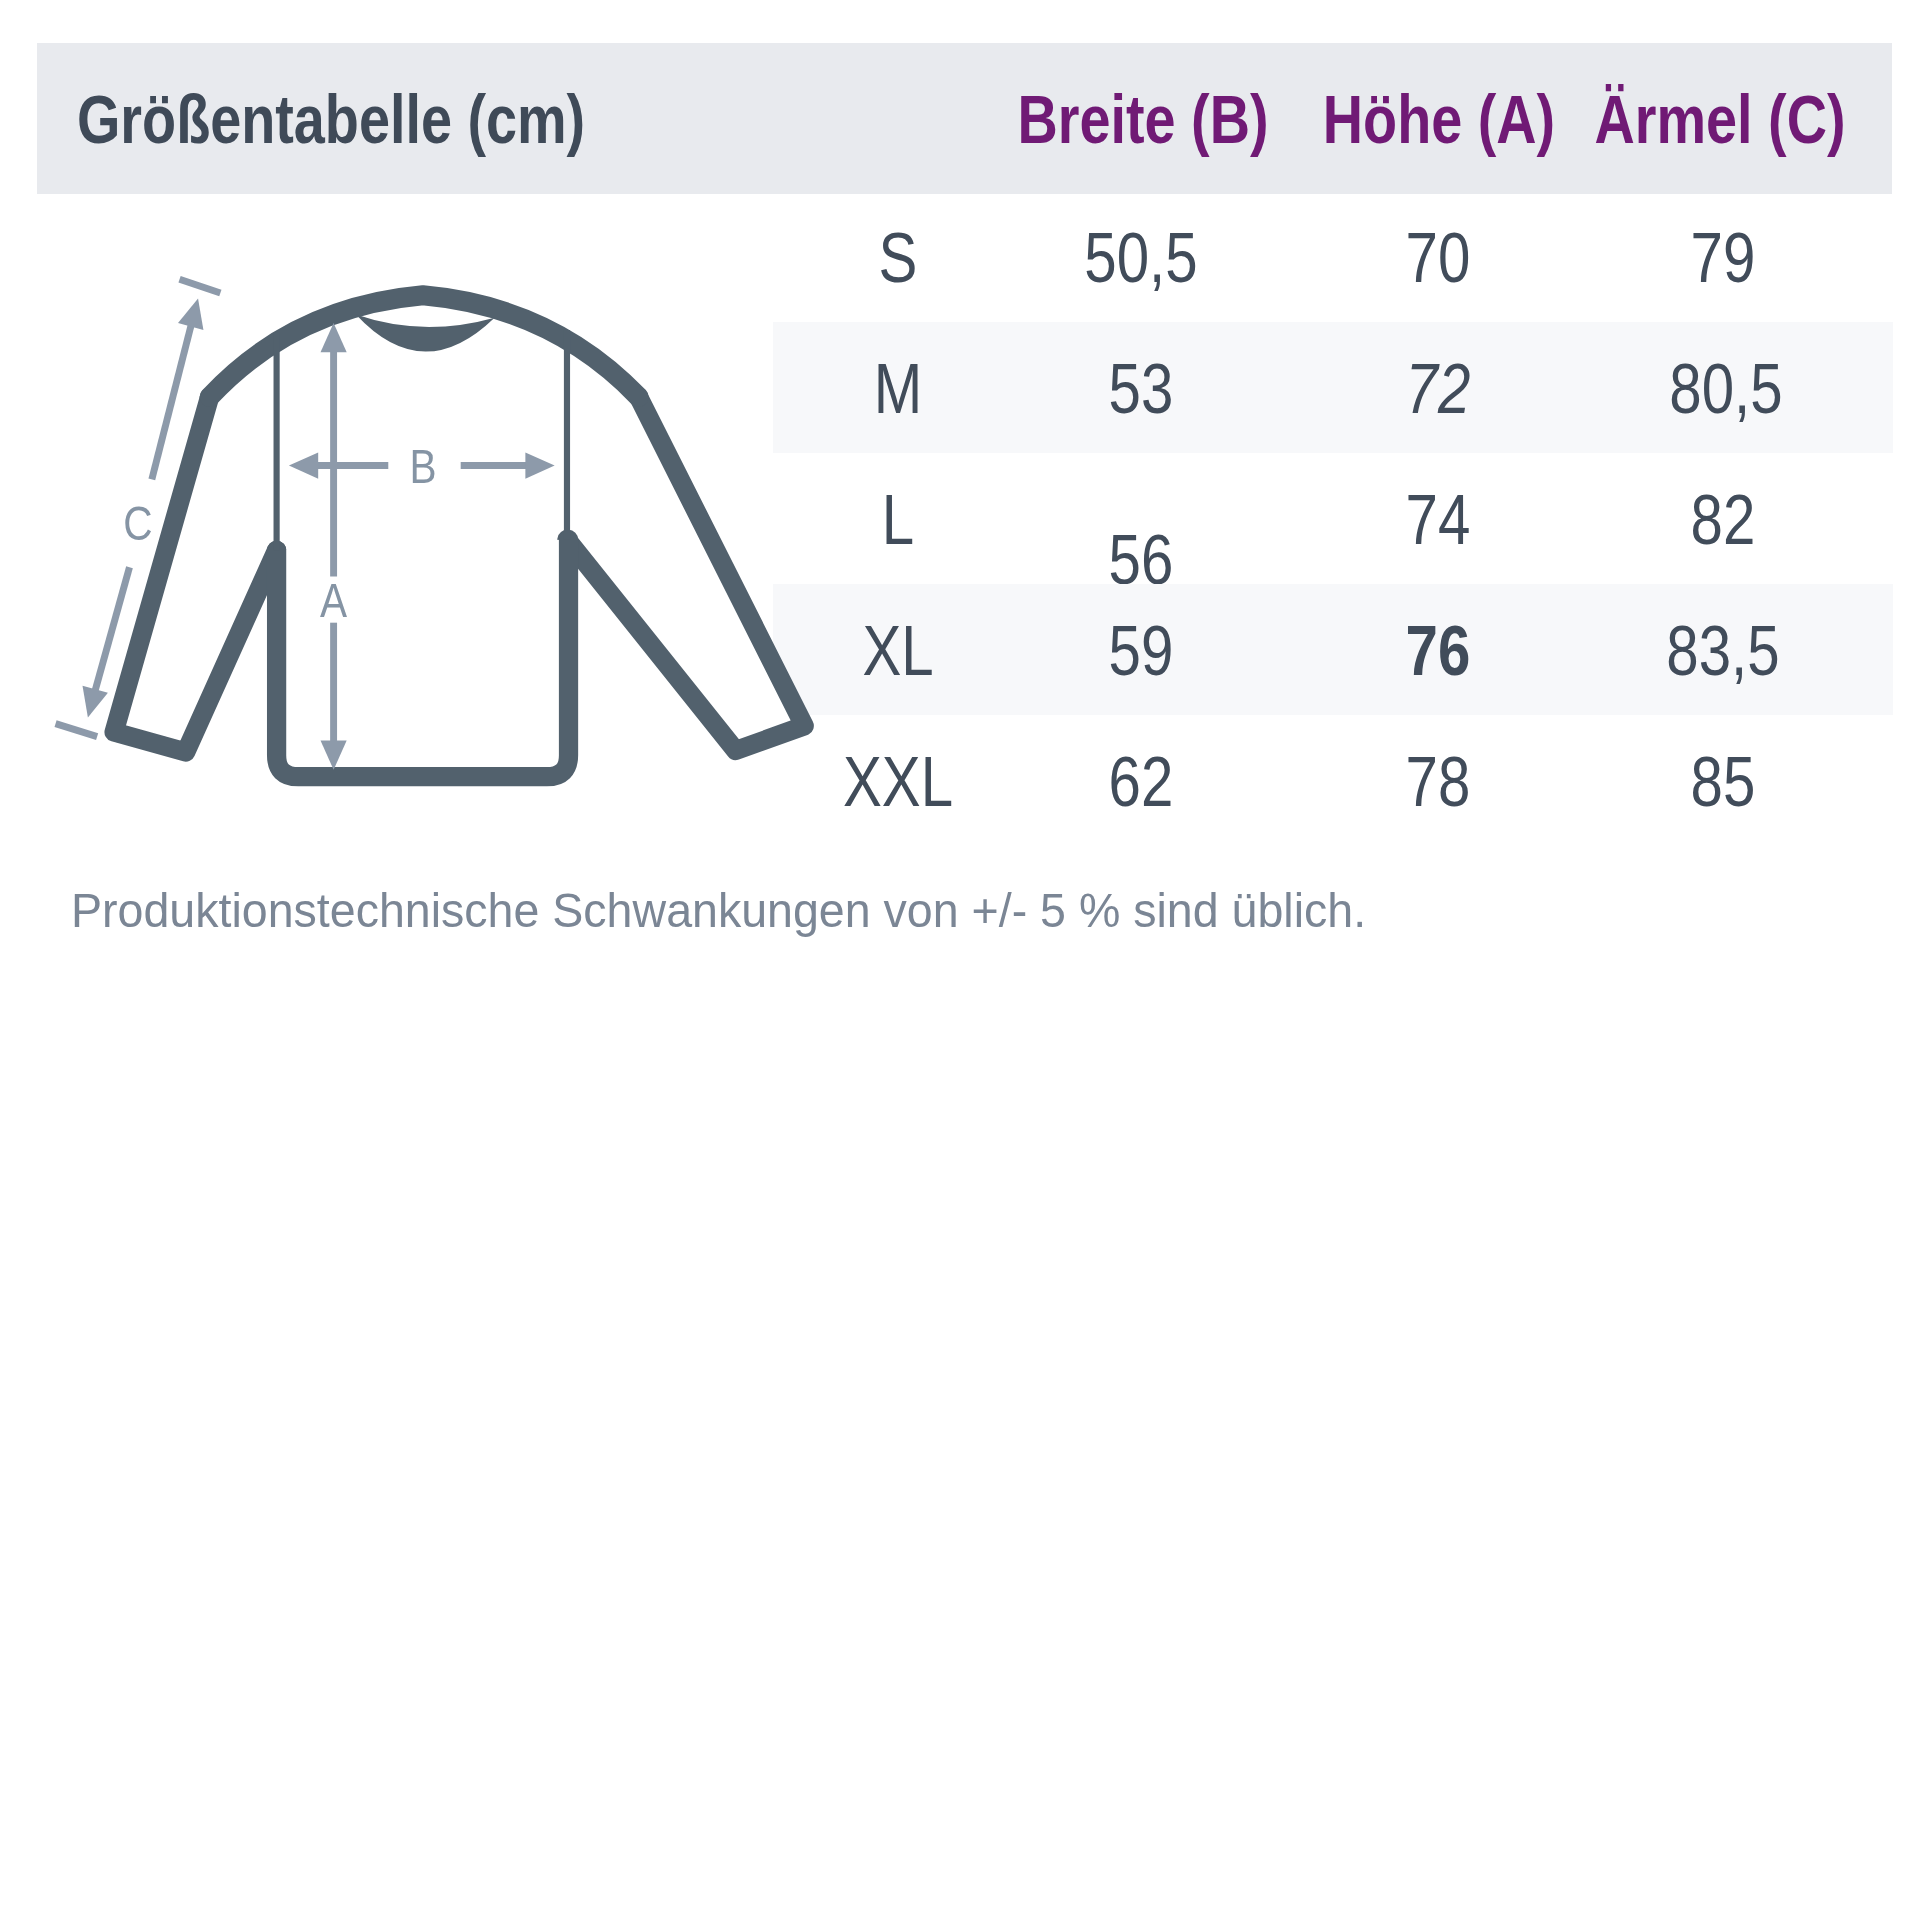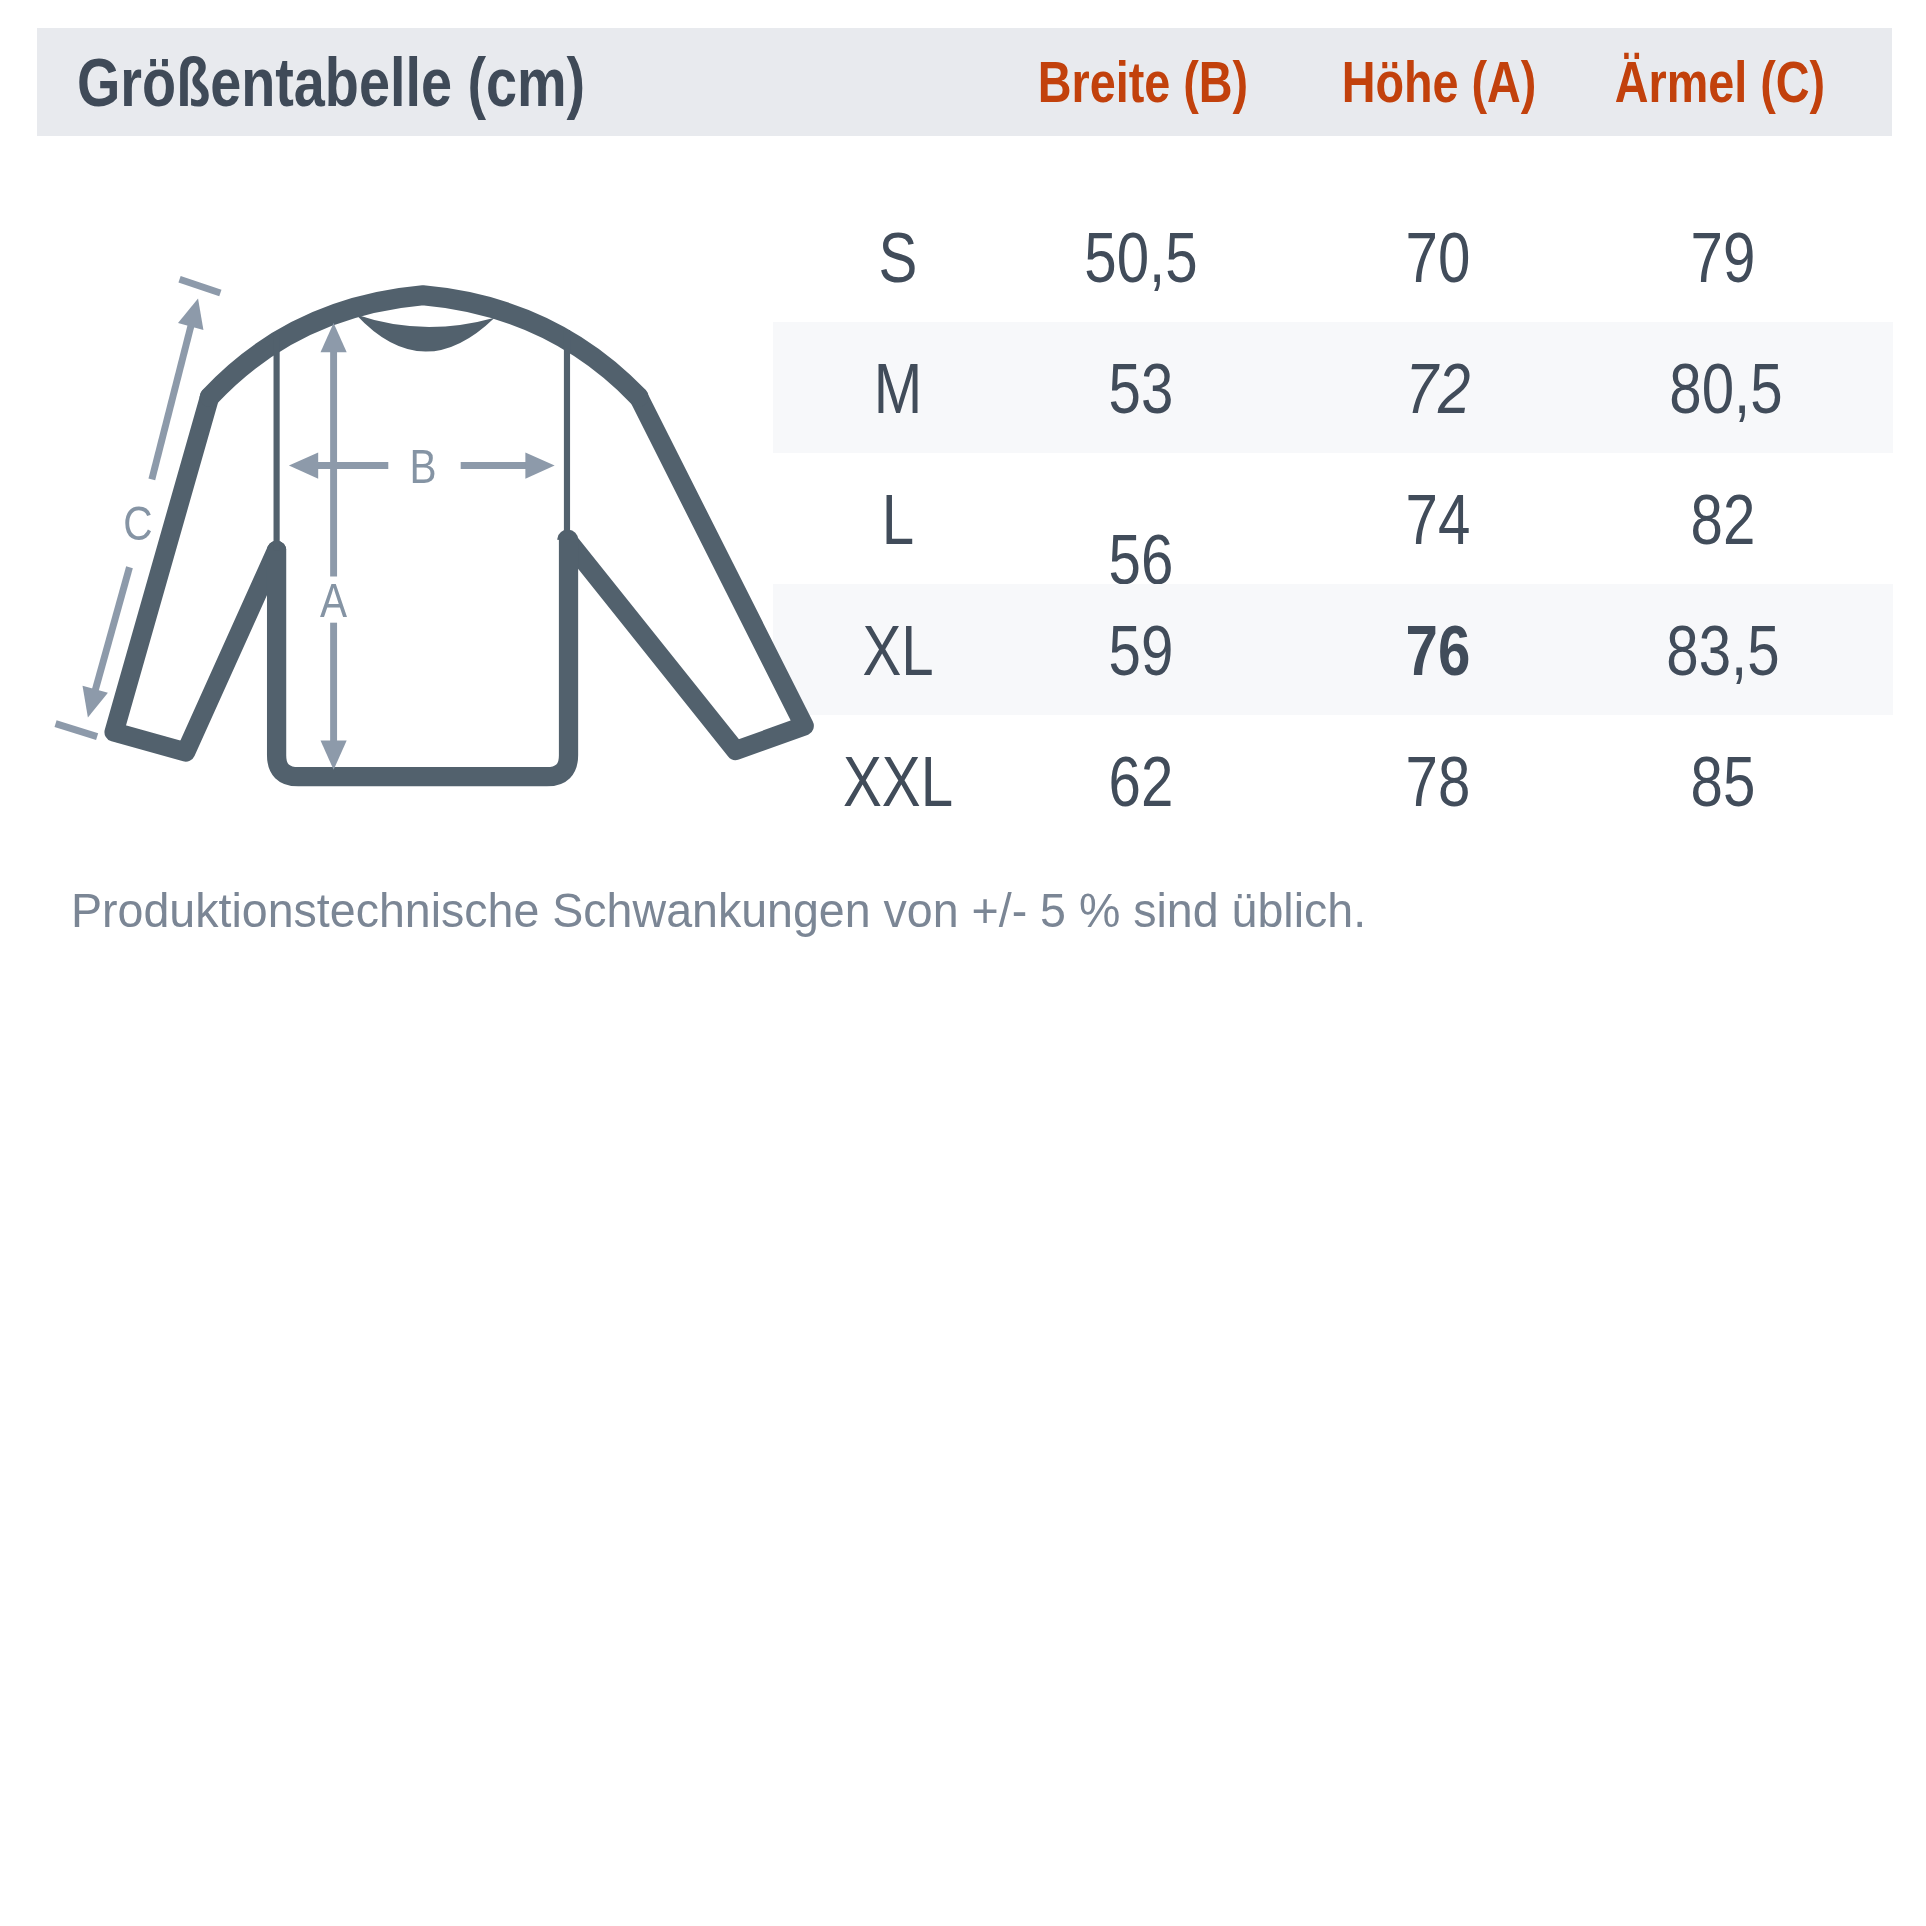--- a/index.html
+++ b/index.html
@@ -5,31 +5,31 @@
   html,body{margin:0;padding:0;background:#ffffff;}
   #canvas{
     position:relative;
     width:1926px;height:1926px;
     background:#ffffff;
     font-family:"Liberation Sans","DejaVu Sans",sans-serif;
     overflow:hidden;
   }
   
   .header-bar{
-    position:absolute;left:37px;top:28px;width:1855px;height:108px;
+    position:absolute;left:37px;top:43px;width:1855px;height:151px;
     background:#e8eaee;
   }
   .title{
     position:absolute;left:40px;top:50%;transform:translateY(-50%);
     font-size:68px;font-weight:bold;color:#3f4a58;white-space:nowrap;
   }
   .title .cond{transform-origin:left center;}
   .hcell{
     position:absolute;top:50%;transform:translate(-50%,-50%);
-    font-size:57px;font-weight:bold;color:#c2410c;white-space:nowrap;
+    font-size:68px;font-weight:bold;color:#701a75;white-space:nowrap;
   }
   .cond{display:inline-block;transform:scaleX(0.82);}
   
   .trow{position:absolute;left:0;width:1926px;height:131px;}
   .row-highlight{position:absolute;left:773px;top:0;width:1120px;height:100%;background:#f7f8fa;}
   .tcell{
     position:absolute;top:50%;transform:translate(-50%,-50%);
     font-size:71px;font-weight:normal;color:#414c5a;white-space:nowrap;
   }
   

